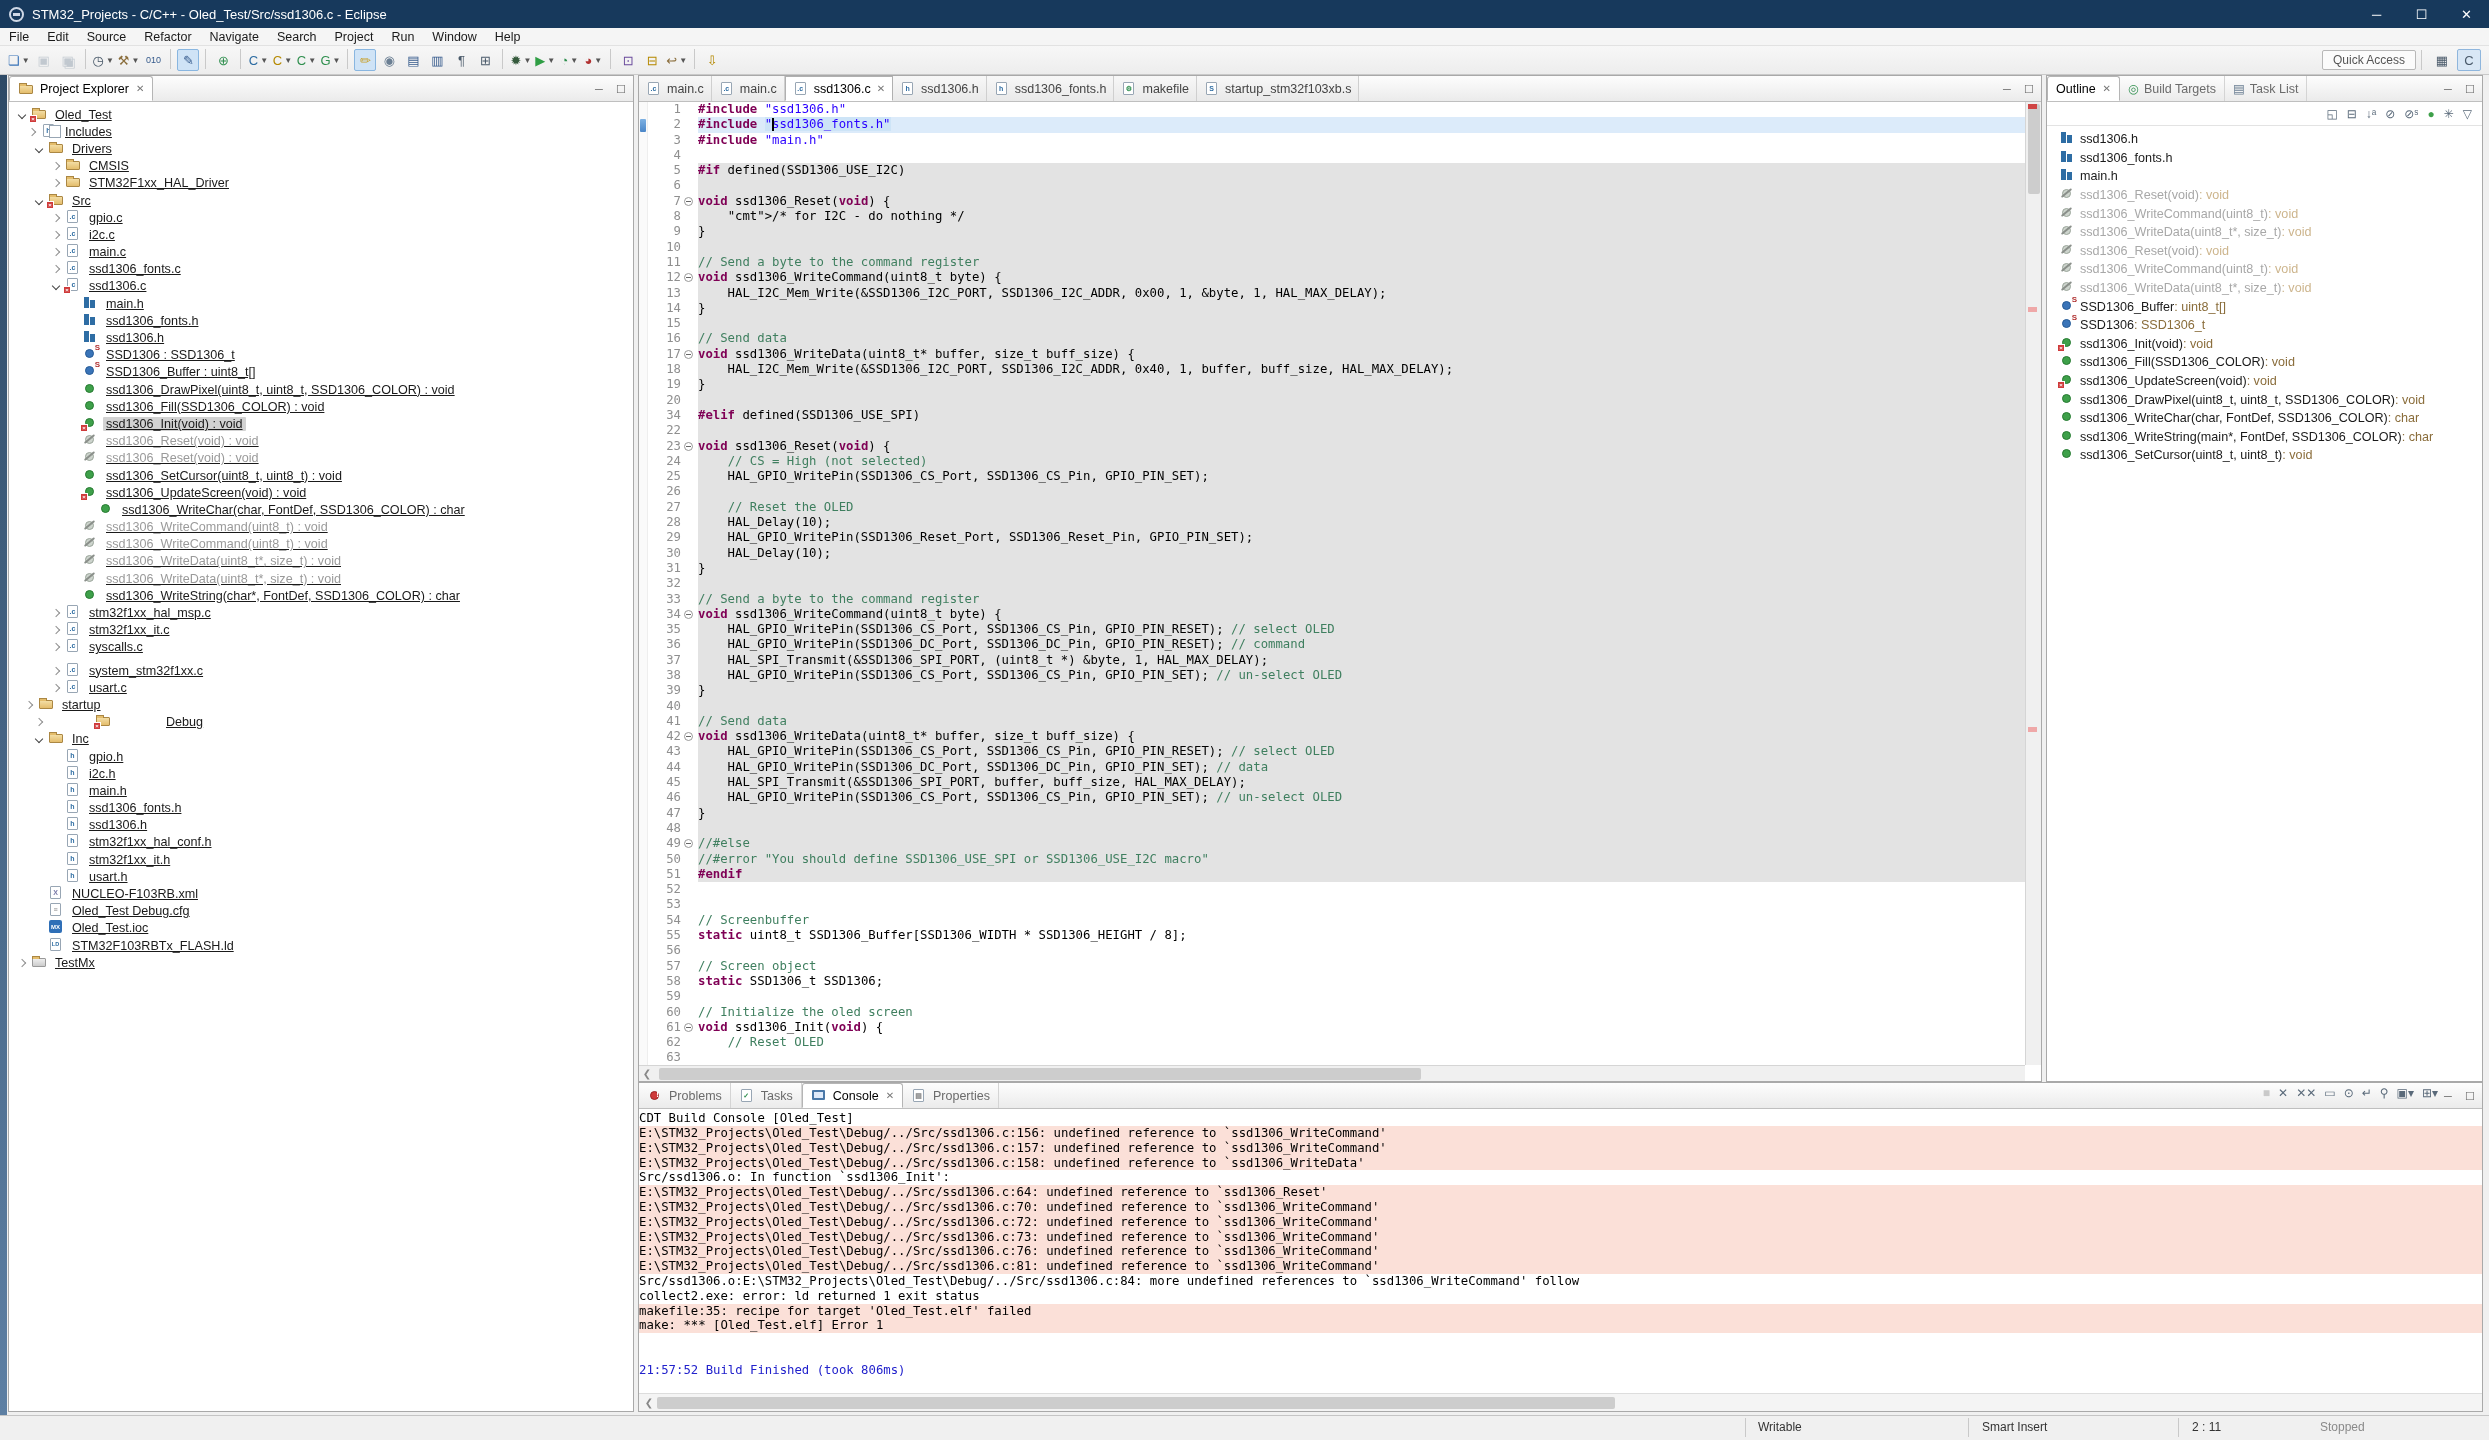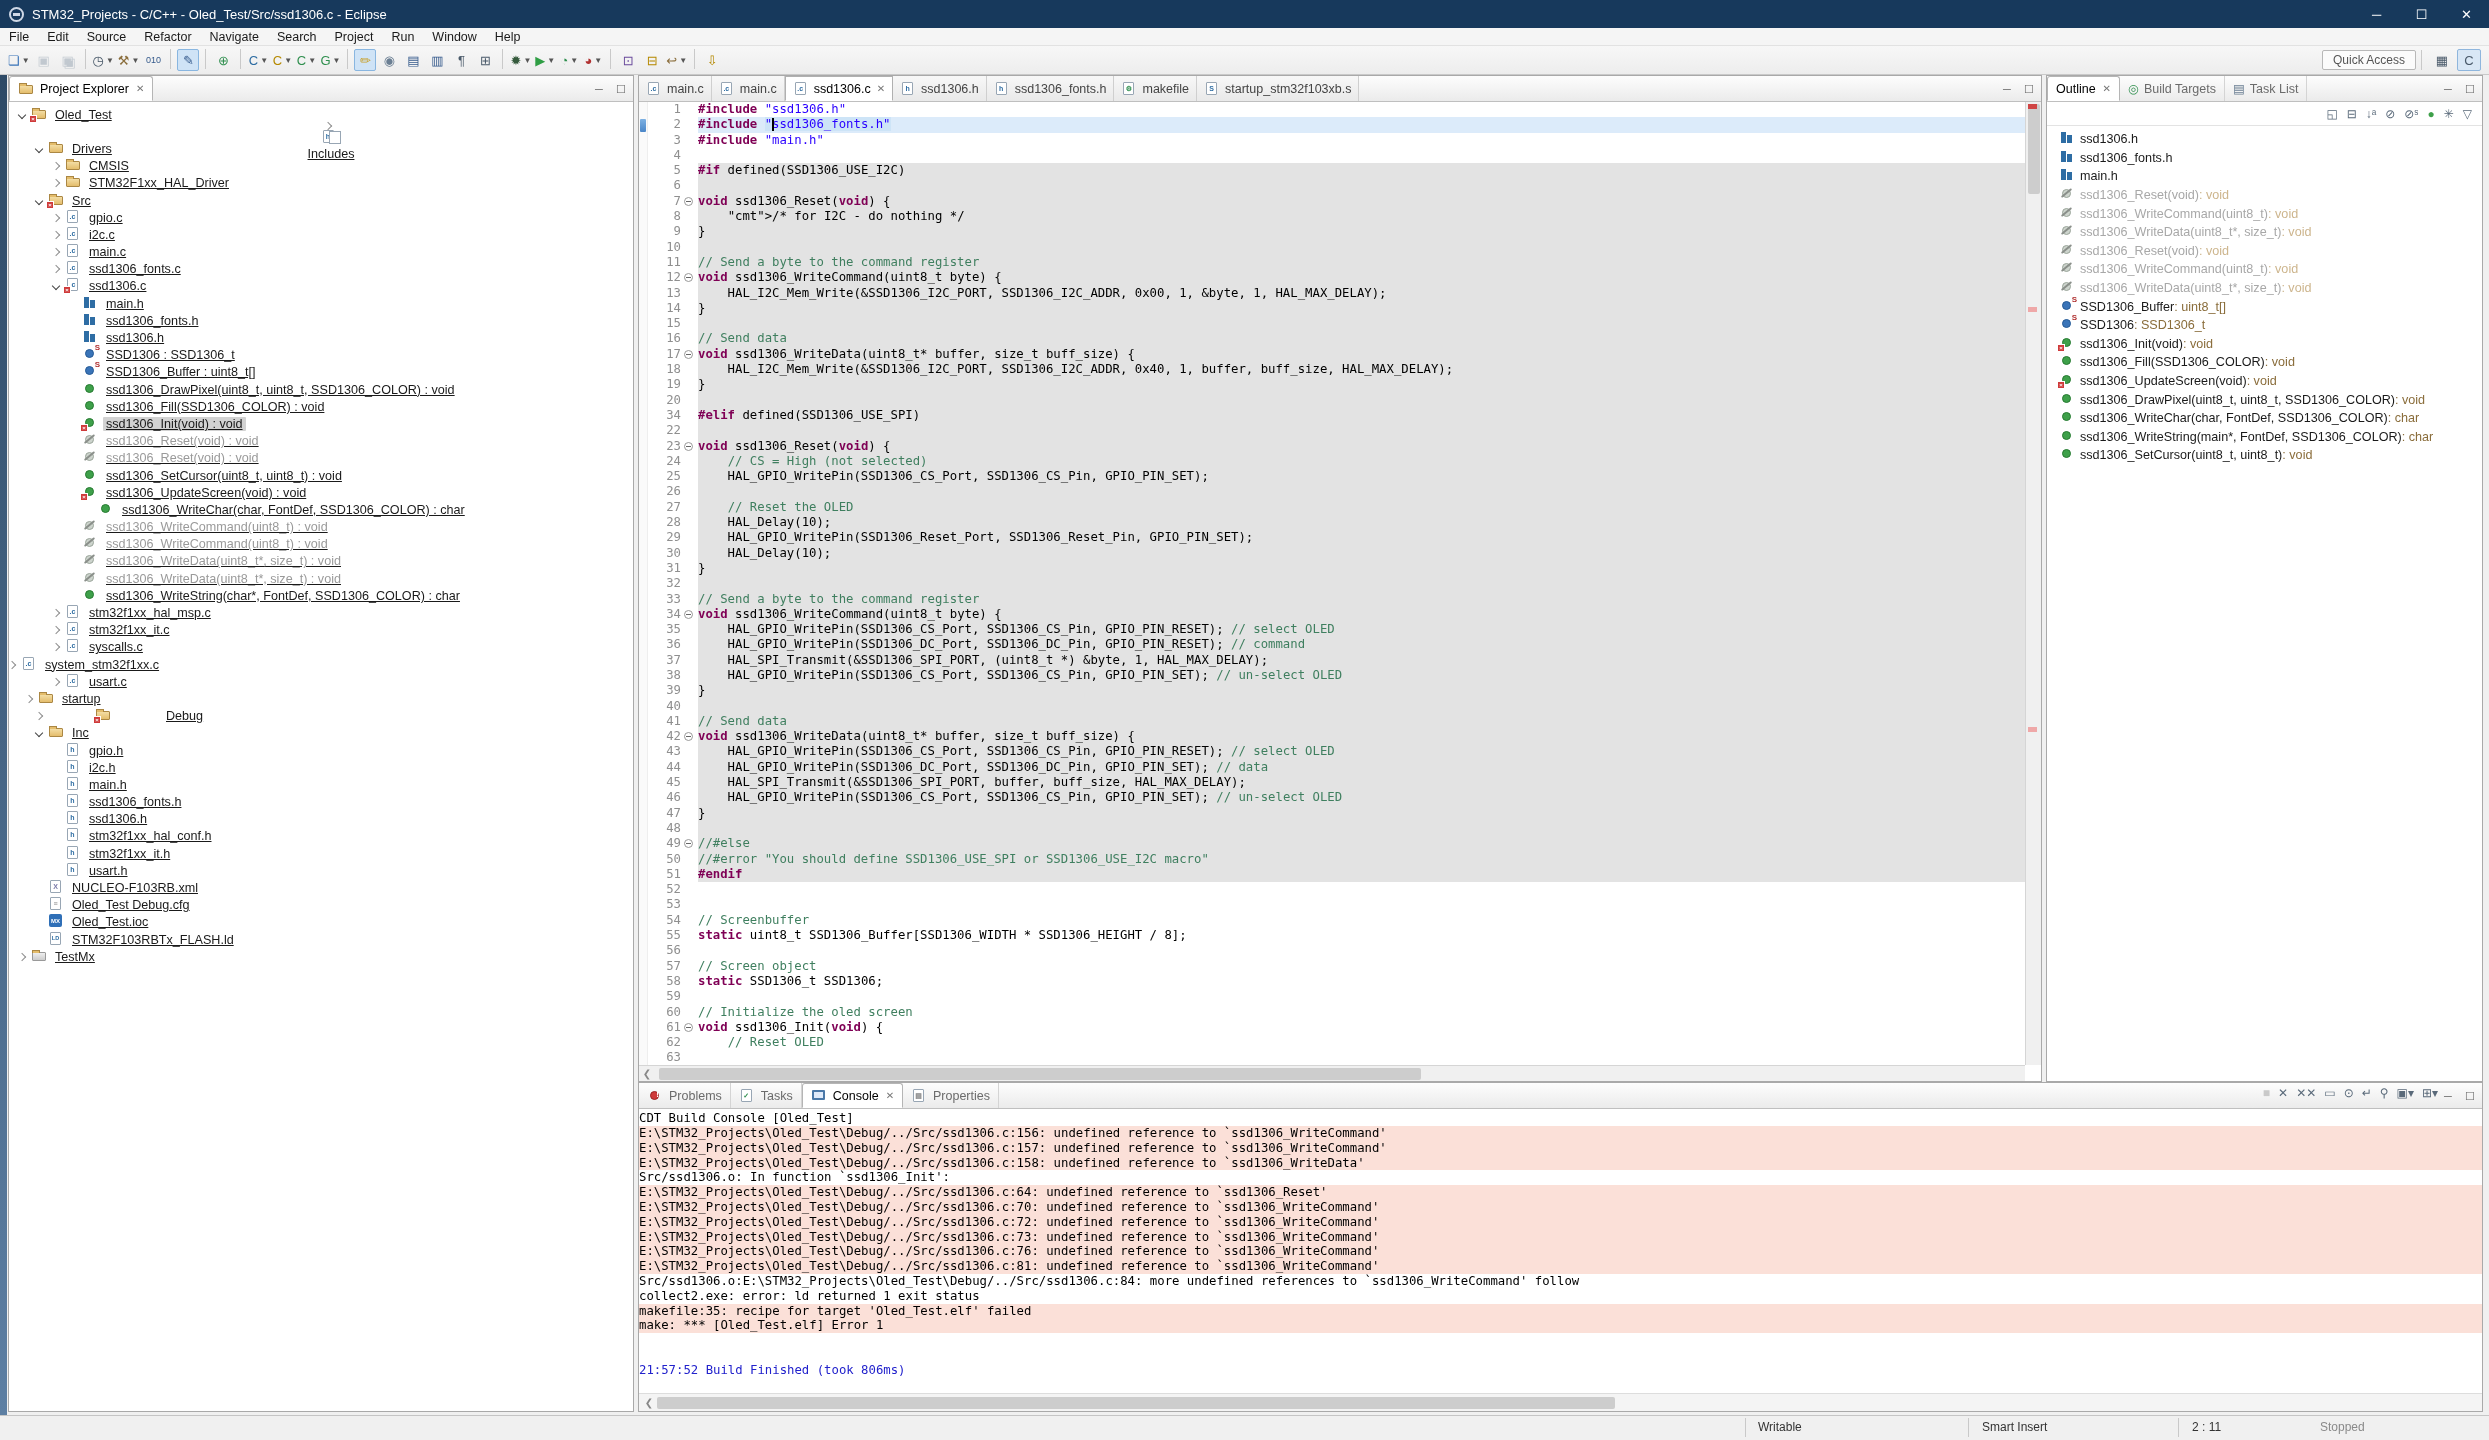--- a/index.html
+++ b/index.html
@@ -272,21 +272,21 @@
         <span class="mm">─</span>
         <span class="mm">☐</span>
       </div>
     </div>
     <div id="tree">
         <div class="trow" style="padding-left: 10px;">
           <span class="chev exp"></span>
           <span class="tree-icon-wrap" style="position: relative;"><span class="tico"><span class="foldr"></span><span class="ebadge">×</span></span></span>
           <span class="lbl">Oled_Test</span>
         </div>
-        <div class="trow" style="padding-left: 20px; flex-direction: column;">
+        <div class="trow" style="padding-left: 20px;">
           <span class="chev "></span>
           <span class="tree-icon-wrap" style="position: relative;"><span class="tico"><span class="sheet stack">h</span></span></span>
           <span class="lbl">Includes</span>
         </div>
         <div class="trow" style="padding-left: 27px;">
           <span class="chev exp"></span>
           <span class="tree-icon-wrap" style="position: relative;"><span class="tico"><span class="foldr"></span></span></span>
           <span class="lbl">Drivers</span>
         </div>
         <div class="trow" style="padding-left: 44px;">
@@ -427,21 +427,21 @@
         <div class="trow" style="padding-left: 44px;">
           <span class="chev "></span>
           <span class="tree-icon-wrap" style="position: relative;"><span class="tico"><span class="sheet">.c</span></span></span>
           <span class="lbl">stm32f1xx_it.c</span>
         </div>
         <div class="trow" style="padding-left: 44px;">
           <span class="chev "></span>
           <span class="tree-icon-wrap" style="position: relative;"><span class="tico"><span class="sheet">.c</span></span></span>
           <span class="lbl">syscalls.c</span>
         </div>
-        <div class="trow" style="">
+        <div class="trow" style="padding-left: 44px; margin-top: 6px;">
           <span class="chev "></span>
           <span class="tree-icon-wrap" style="position: relative;"><span class="tico"><span class="sheet">.c</span></span></span>
           <span class="lbl">system_stm32f1xx.c</span>
         </div>
         <div class="trow" style="padding-left: 44px;">
           <span class="chev "></span>
           <span class="tree-icon-wrap" style="position: relative;"><span class="tico"><span class="sheet">.c</span></span></span>
           <span class="lbl">usart.c</span>
         </div>
         <div class="trow" style="padding-left: 17px; align-items: center;">

